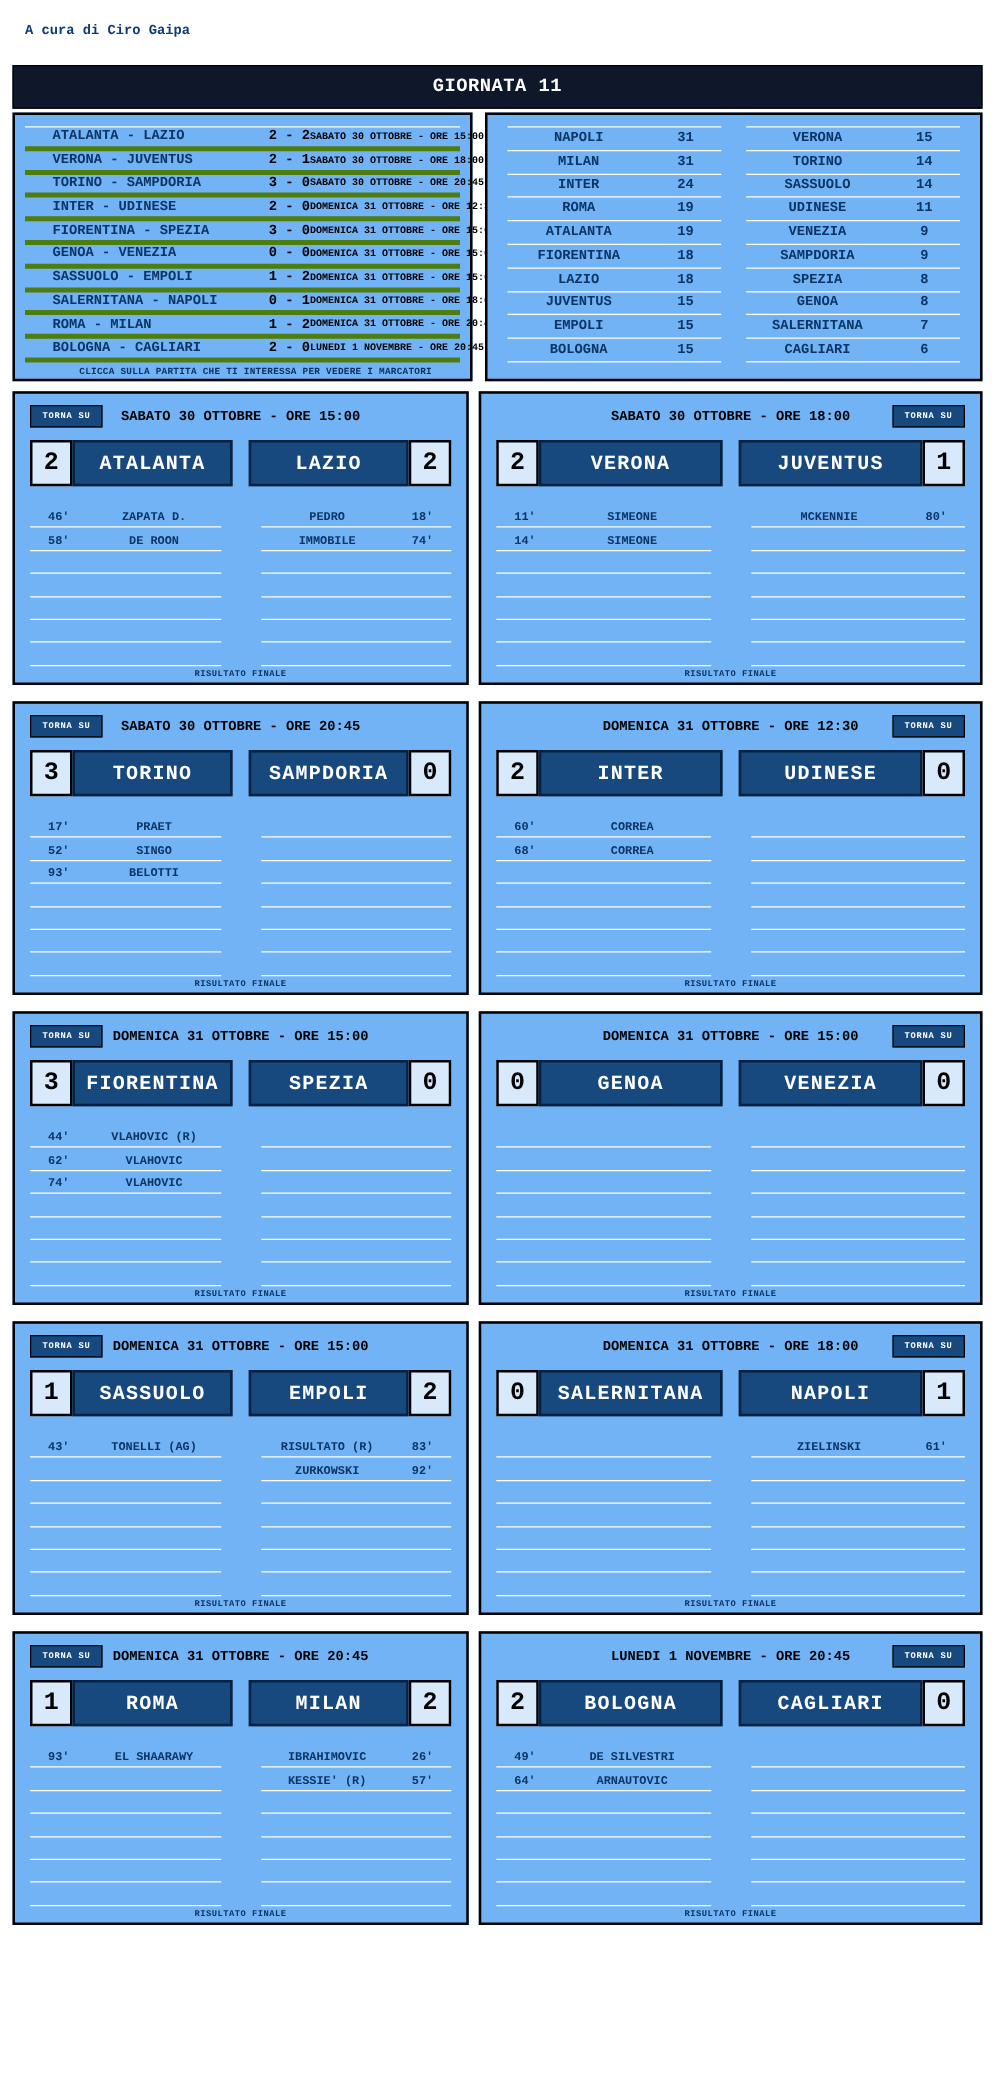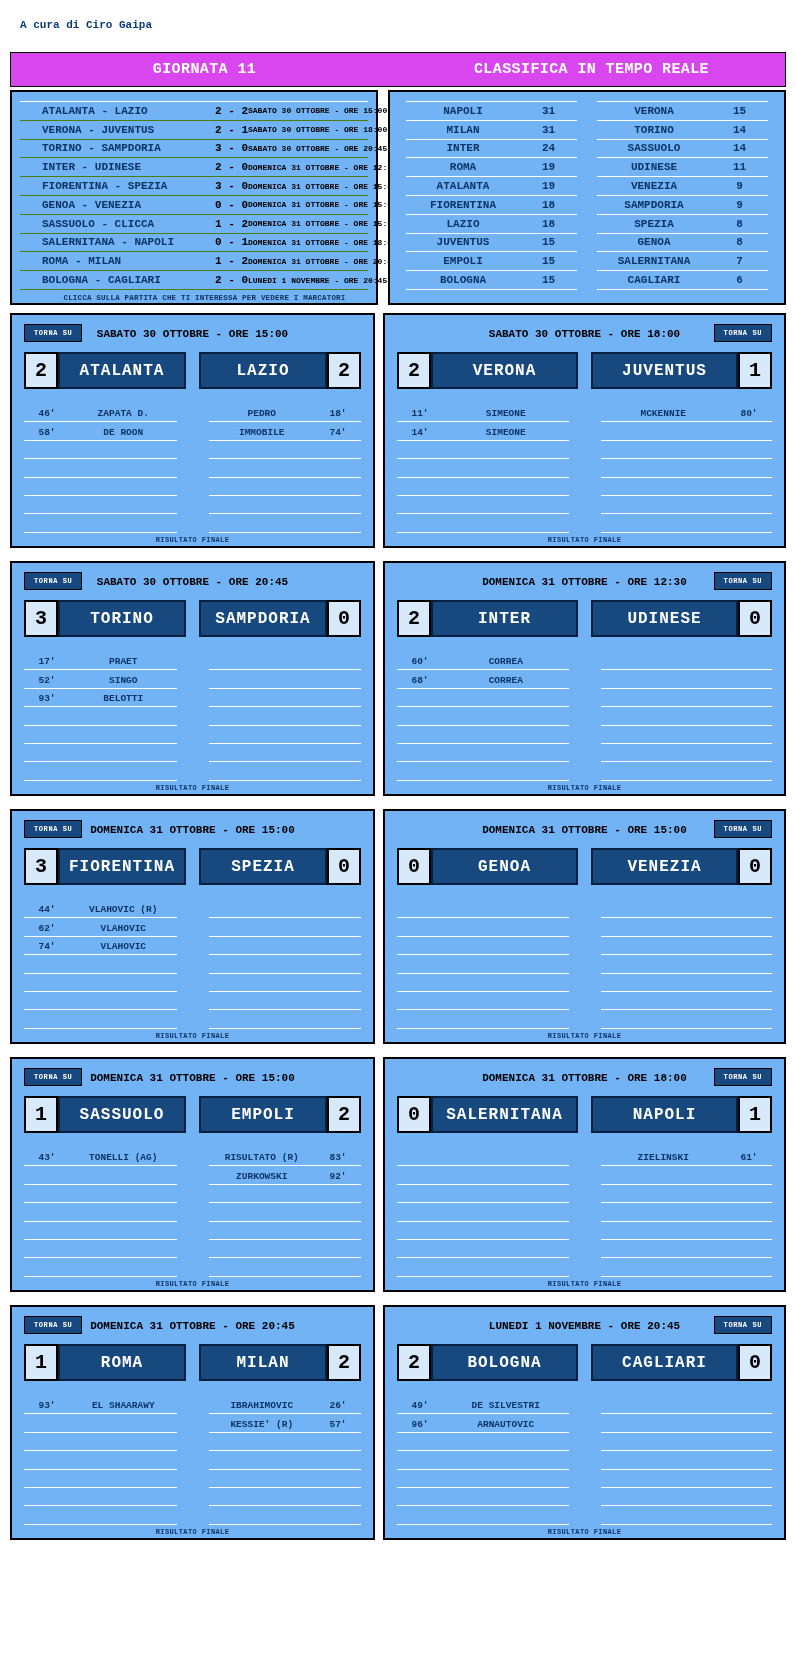--- a/index.html
+++ b/index.html
@@ -3,42 +3,42 @@
 <meta charset="utf-8">
 <style>
   * { margin:0; padding:0; box-sizing:border-box; }
   html,body { background:#fff; }
   .page { position:relative; width:796px; height:1665px; background:#fff;
           font-family:Liberation Mono, monospace; overflow:hidden; }
 
   .credit { position:absolute; left:20px; top:19px; font-size:11px; font-weight:bold; color:#0c3c78; }
 
   .header-bar { position:absolute; left:10px; right:10px; top:52px; height:35px;
-                background:#d946ef; border:1px solid #000; display:flex; }
+                background:#0f172a; border:1px solid #000; display:flex; }
   .bar-half { flex:1; display:flex; align-items:center; justify-content:center;
               color:#fff; font-weight:bold; font-size:15px; letter-spacing:.4px; }
 
   .logo { position:absolute; left:50%; transform:translateX(-50%); top:28px; width:68px; height:80px;
           background:#fff; border:2px solid #0d2f5e; border-radius:12px; z-index:5;
           display:flex; flex-direction:column; align-items:center; overflow:hidden; }
   .logo-emblem { margin-top:4px; }
   .logo-league { font-size:10px; font-weight:bold; color:#0d2f5e; letter-spacing:.5px; margin-top:1px; }
   .logo-tim { margin-top:auto; width:100%; height:19px; background:#0d2f5e; color:#fff;
               display:flex; align-items:center; justify-content:center; gap:2px;
               font-weight:bold; font-style:italic; font-size:12px; }
   .tim-waves { color:#e3242b; font-style:normal; font-size:10px; line-height:1; }
 
   .panels { position:absolute; top:90px; left:10px; right:10px; height:215px; display:flex; gap:10px; }
   .panel { background:#72b3f6; border:2px solid #000; }
   .panel.left { width:368px; }
   .panel.right { flex:1; }
 
   .results-list { margin:9px 8px 0; border-top:1px solid #fff; }
   .result-row { display:grid; grid-template-columns:158px 48px 1fr; align-items:center;
-                height:18.8px; border-bottom:1px solid #4d7c0f; padding-left:22px; cursor:pointer; }
+                height:18.8px; border-bottom:4px solid #4d7c0f; padding-left:22px; cursor:pointer; }
   .r-match { font-size:11px; font-weight:bold; color:#0c3565; white-space:nowrap; }
   .r-score { font-size:11px; font-weight:bold; color:#000; text-align:right; }
   .r-date  { font-size:8px;  font-weight:bold; color:#000; text-align:right; padding-right:3px; white-space:nowrap; }
   .panel-note { text-align:center; font-size:7.5px; font-weight:bold; color:#0c2f5e; margin-top:4px; letter-spacing:.2px;padding-left:21px; }
 
   .standings-cols { display:flex; gap:20px; margin:9px 16px 0; }
   .stand-col { flex:1; border-top:1px solid #fff; }
   .stand-row { display:grid; grid-template-columns:2fr 1fr; align-items:center;
                height:18.8px; border-bottom:1px solid #fff; }
   .st-team, .st-pts { text-align:center; font-size:11px; font-weight:bold; color:#0c3565; }
@@ -70,21 +70,20 @@
 </style>
 </head>
 <body>
 
 <div class="page">
 
   <div class="credit">A cura di Ciro Gaipa</div>
 
   <div class="header-bar">
     <div class="bar-half">GIORNATA 11</div>
-    <div class="bar-half">CLASSIFICA IN TEMPO REALE</div>
   </div>
 
 
   <div class="panels">
     <div class="panel left">
       <div class="results-list">
     <div class="result-row">
       <span class="r-match">ATALANTA - LAZIO</span>
       <span class="r-score">2 - 2</span>
       <span class="r-date">SABATO 30 OTTOBRE - ORE 15:00</span>
@@ -114,21 +113,21 @@
       <span class="r-date">DOMENICA 31 OTTOBRE - ORE 15:00</span>
     </div>
 
     <div class="result-row">
       <span class="r-match">GENOA - VENEZIA</span>
       <span class="r-score">0 - 0</span>
       <span class="r-date">DOMENICA 31 OTTOBRE - ORE 15:00</span>
     </div>
 
     <div class="result-row">
-      <span class="r-match">SASSUOLO - CLICCA</span>
+      <span class="r-match">SASSUOLO - EMPOLI</span>
       <span class="r-score">1 - 2</span>
       <span class="r-date">DOMENICA 31 OTTOBRE - ORE 15:00</span>
     </div>
 
     <div class="result-row">
       <span class="r-match">SALERNITANA - NAPOLI</span>
       <span class="r-score">0 - 1</span>
       <span class="r-date">DOMENICA 31 OTTOBRE - ORE 18:00</span>
     </div>
 
@@ -1049,21 +1048,21 @@
         <div class="score-box">0</div>
       </div>
       <div class="scorers">
         <div class="scol">
     <div class="srow home">
       <span class="min">49'</span>
       <span class="sname">DE SILVESTRI</span>
     </div>
 
     <div class="srow home">
-      <span class="min">96'</span>
+      <span class="min">64'</span>
       <span class="sname">ARNAUTOVIC</span>
     </div>
 
     <div class="srow home">
       <span class="min"></span>
       <span class="sname"></span>
     </div>
 
     <div class="srow home">
       <span class="min"></span>

